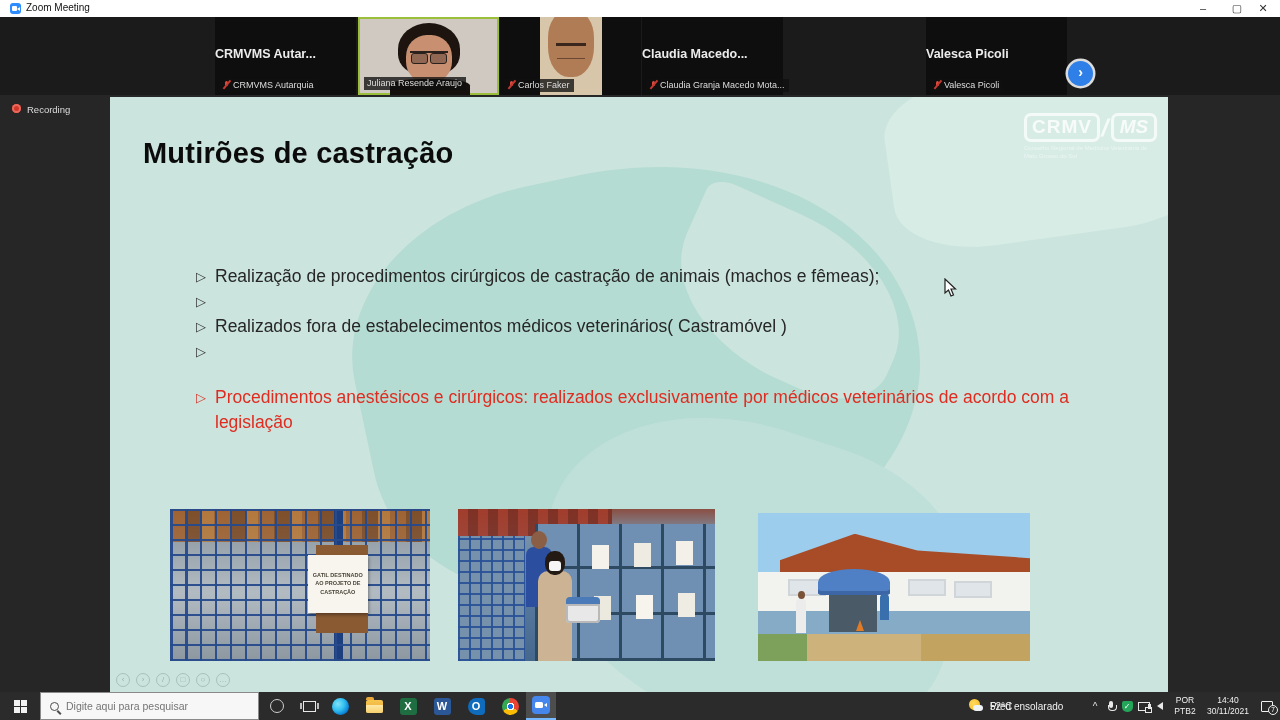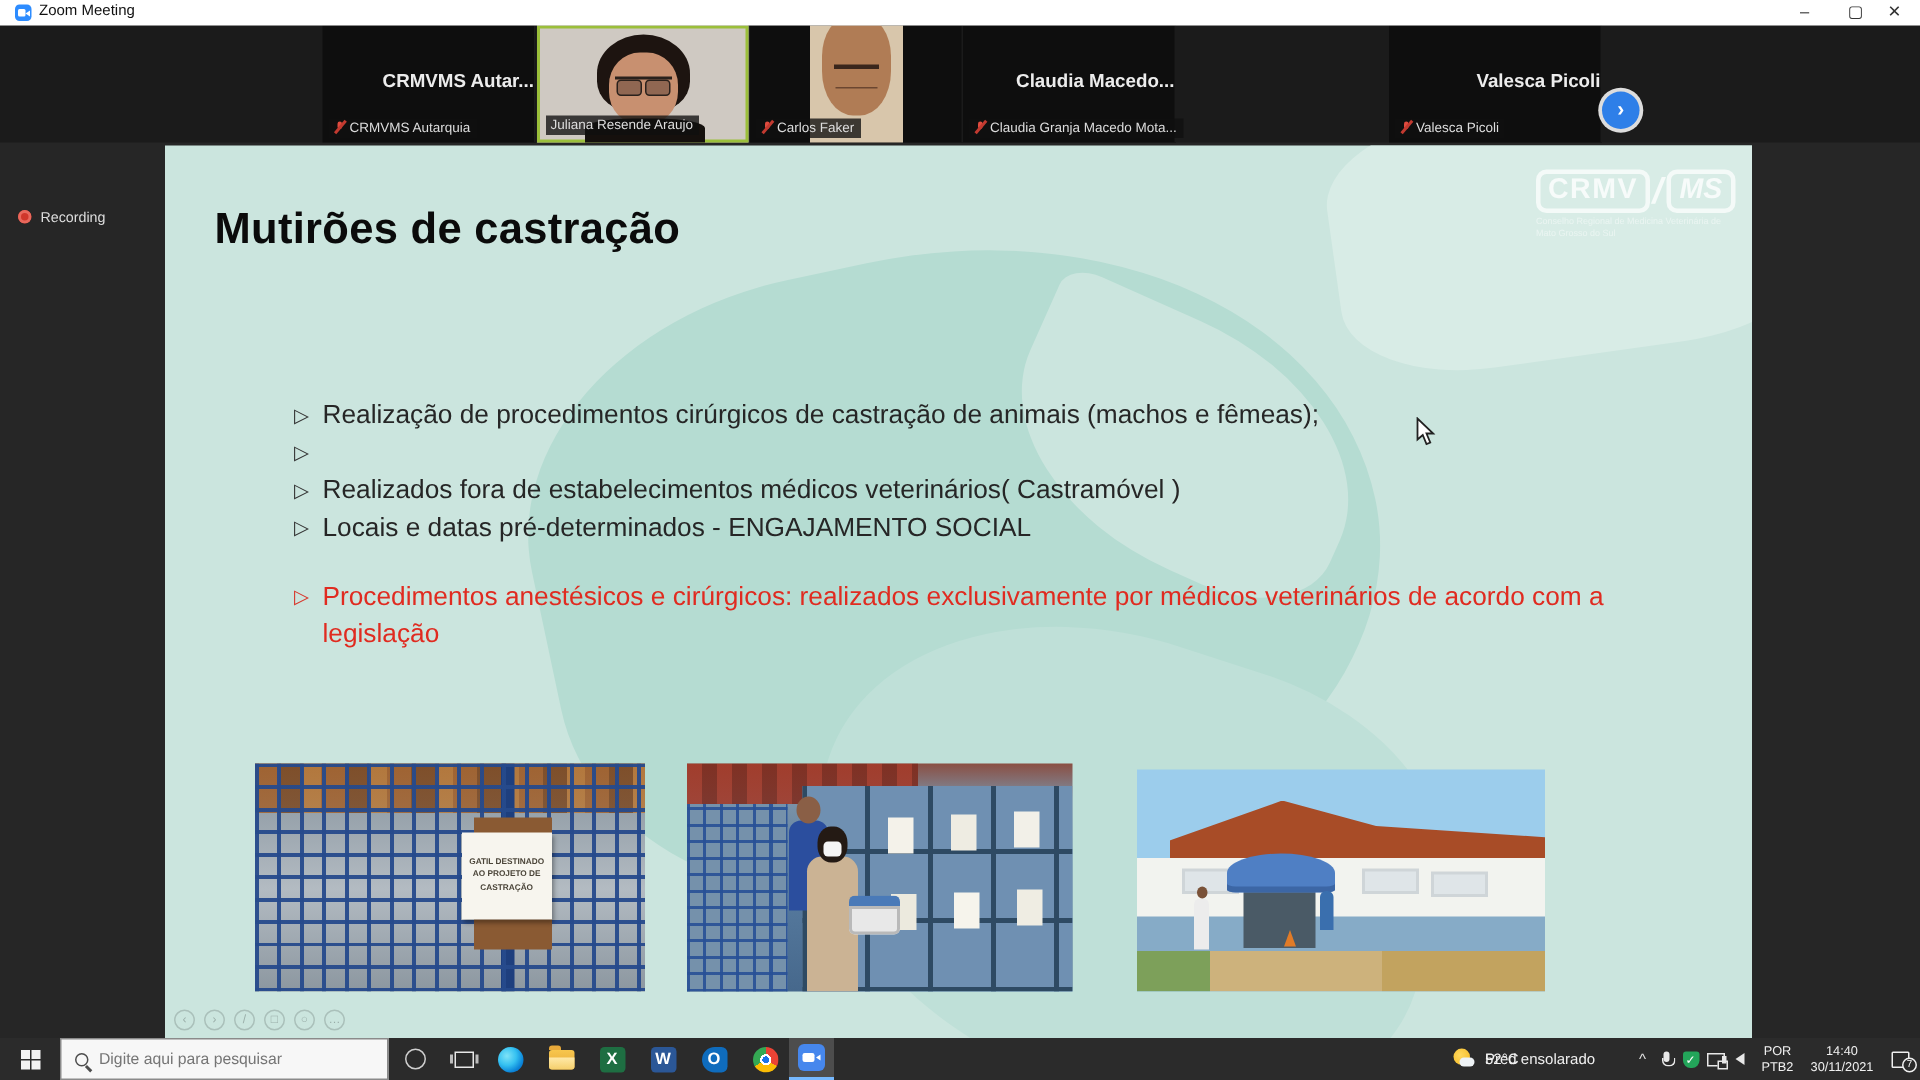--- a/index.html
+++ b/index.html
@@ -9,39 +9,39 @@
   .titlebar { position:absolute; left:0; top:0; width:1280px; height:17px; background:#ffffff; z-index:30; }
   .titlebar .appicon { position:absolute; left:10px; top:3px; width:11px; height:11px; background:#2d8cff; border-radius:3px; }
   .titlebar .appicon::after { content:""; position:absolute; left:2px; top:3px; width:5px; height:5px; background:#fff; border-radius:1px; }
   .titlebar .appicon::before { content:""; position:absolute; right:1px; top:4px; border-top:2px solid transparent; border-bottom:2px solid transparent; border-right:3px solid #fff; }
   .titlebar .ttl { position:absolute; left:26px; top:2px; font-size:10px; color:#111; }
   .wctl { position:absolute; top:1px; width:30px; height:15px; text-align:center; font-size:11px; color:#333; line-height:14px; }
 
   
   .strip { position:absolute; left:0; top:17px; width:1280px; height:78px; background:#1b1b1b; z-index:25; }
   .tile { position:absolute; top:0; height:78px; width:142px; background:#0e0e0e; border-right:1px solid #1b1b1b; }
-  .tile .center-name { position:absolute; left:0; right:0; top:30px; text-align:right; color:#ececec; font-weight:bold; font-size:12.5px; }
+  .tile .center-name { position:absolute; left:0; right:0; top:30px; text-align:left; color:#ececec; font-weight:bold; font-size:12.5px; }
   .plabel { position:absolute; left:4px; bottom:3px; background:rgba(15,15,15,.78); color:#ddd; font-size:9px; padding:1px 4px 2px 3px; display:flex; align-items:center; gap:3px; white-space:nowrap; z-index:3; }
   .mic-off { position:relative; width:8px; height:10px; display:inline-block; }
   .mic-off::before { content:""; position:absolute; left:2.5px; top:1px; width:3px; height:5px; background:#e04b3f; border-radius:2px; }
   .mic-off::after { content:""; position:absolute; left:3.5px; top:-1px; width:1.5px; height:11px; background:#c23a30; transform:rotate(40deg); }
   .video-j { background:#cfc9c2; border:2px solid #9bbf3a; }
   .hair-j { position:absolute; left:38px; top:4px; width:62px; height:52px; background:#1d1410; border-radius:50% 50% 40% 40%; }
   .face-j { position:absolute; left:46px; top:16px; width:46px; height:48px; background:#c89070; border-radius:45%; }
   .glasses-j { position:absolute; left:50px; top:32px; width:38px; height:10px; border-top:2px solid #2a211c; }
   .glasses-j::before,.glasses-j::after { content:""; position:absolute; top:0; width:15px; height:9px; background:rgba(40,30,25,.35); border:1.5px solid #2a211c; border-radius:3px; }
   .glasses-j::before{ left:1px; } .glasses-j::after{ right:1px; }
   .body-j { position:absolute; left:30px; bottom:-2px; width:80px; height:16px; background:#15100d; border-radius:40% 40% 0 0; }
   .mini-video { position:absolute; left:40px; top:0; width:62px; height:78px; background:#d8c6ab; overflow:hidden; }
   .face-c { position:absolute; left:8px; top:-6px; width:46px; height:66px; background:#b07c55; border-radius:40% 40% 45% 45%; }
   .eyes-c { position:absolute; left:16px; top:26px; width:30px; height:3px; background:#3a261c; box-shadow:0 14px 0 -1px #6b4630; }
   .more-btn { position:absolute; left:1068px; top:44px; width:25px; height:25px; background:#2e7fe8; border-radius:50%; box-shadow:0 0 0 2.5px rgba(255,255,255,.85); color:#fff; font-size:14px; font-weight:bold; text-align:center; line-height:23px; }
 
   
-  .rec { position:absolute; left:12px; top:104px; display:flex; gap:6px; z-index:5;margin-top:36px; }
+  .rec { position:absolute; left:12px; top:104px; display:flex; gap:6px; z-index:5; }
   .rec-dot { width:9px; height:9px; border-radius:50%; background:#d0372b; box-shadow:inset 0 0 0 2px #e8685c; }
   .rec-txt { color:#ddd; font-size:9.5px; }
 
   
   .slide { position:absolute; left:110px; top:97px; width:1058px; height:595px; background:#cbe5de; overflow:hidden; z-index:4; }
   .wm1 { position:absolute; left:250px; top:70px; width:560px; height:420px; background:#b5dcd2; border-radius:38% 55% 48% 42%; transform:rotate(-12deg); }
   .wm2 { position:absolute; left:430px; top:330px; width:420px; height:300px; background:#bfe0d8; border-radius:50% 40% 45% 55%; transform:rotate(18deg); }
   .wm3 { position:absolute; right:-40px; top:-30px; width:320px; height:170px; background:#d8ece6; border-radius:30%; transform:rotate(-8deg); }
   .wm4 { position:absolute; left:560px; top:120px; width:240px; height:160px; background:#cbe5de; border-radius:10% 60% 30% 60%; transform:rotate(24deg); }
   .slide-title { position:absolute; left:33px; top:40px; font-size:29px; font-weight:bold; color:#0b0b0b; letter-spacing:.2px; z-index:2; }
@@ -240,21 +240,20 @@
     </div>
     <div class="brow">
       <span class="arr">▷</span>
     </div>
     <div class="brow">
       <span class="arr">▷</span>
       <span>Realizados fora de estabelecimentos médicos veterinários( Castramóvel )</span>
     </div>
     <div class="brow">
       <span class="arr">▷</span>
-      <span>Locais e datas pré-determinados - ENGAJAMENTO SOCIAL</span>
     </div>
   </div>
 
   <div class="red-bullet">
     <span class="arr">▷</span>
     <span class="red-txt">Procedimentos anestésicos  e cirúrgicos: realizados exclusivamente  por médicos veterinários  de acordo com a legislação</span>
   </div>
 
   <div class="photo ph1">
     <div class="boxes"></div>

